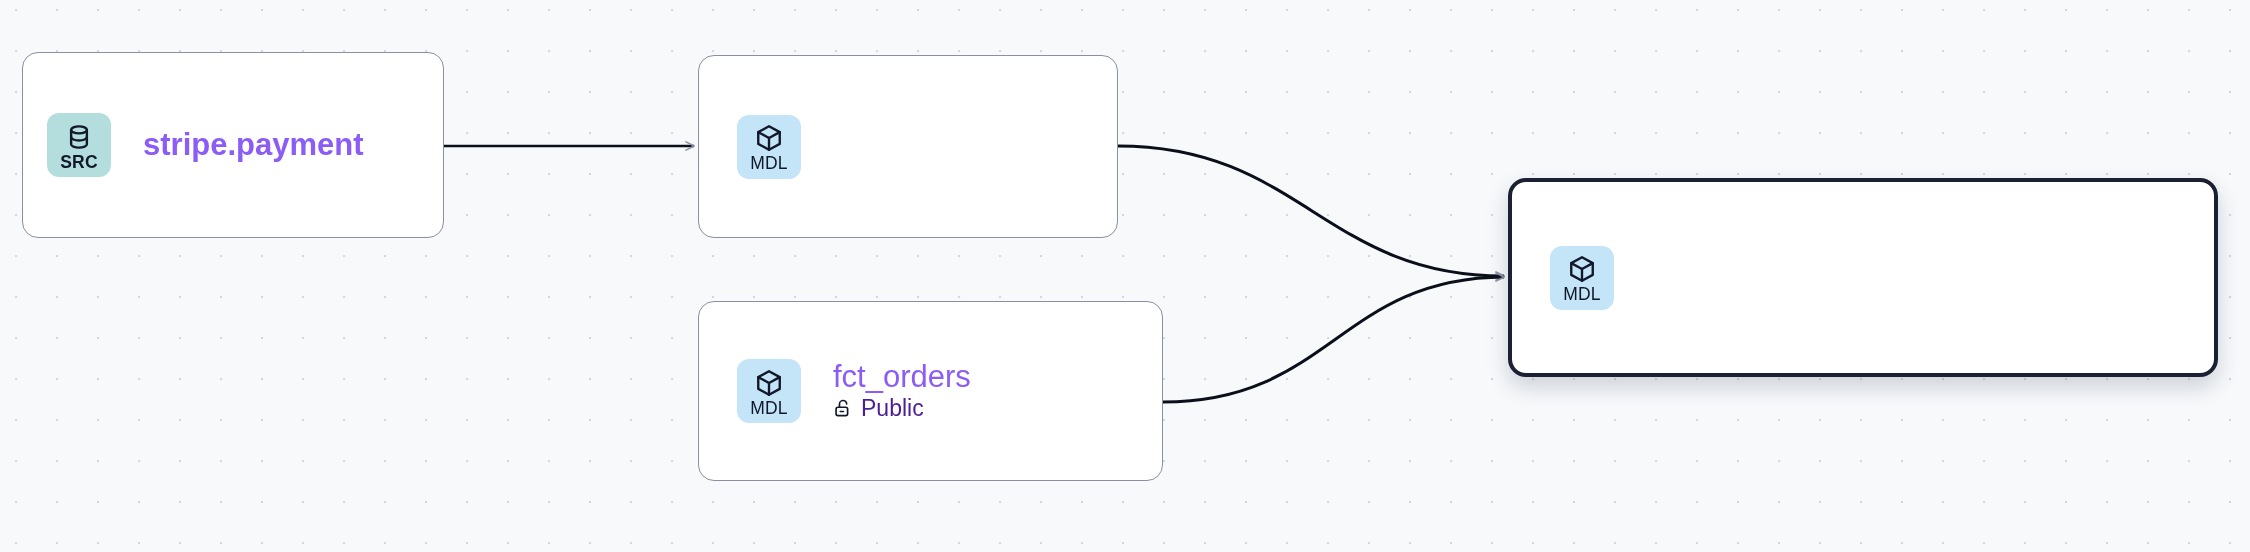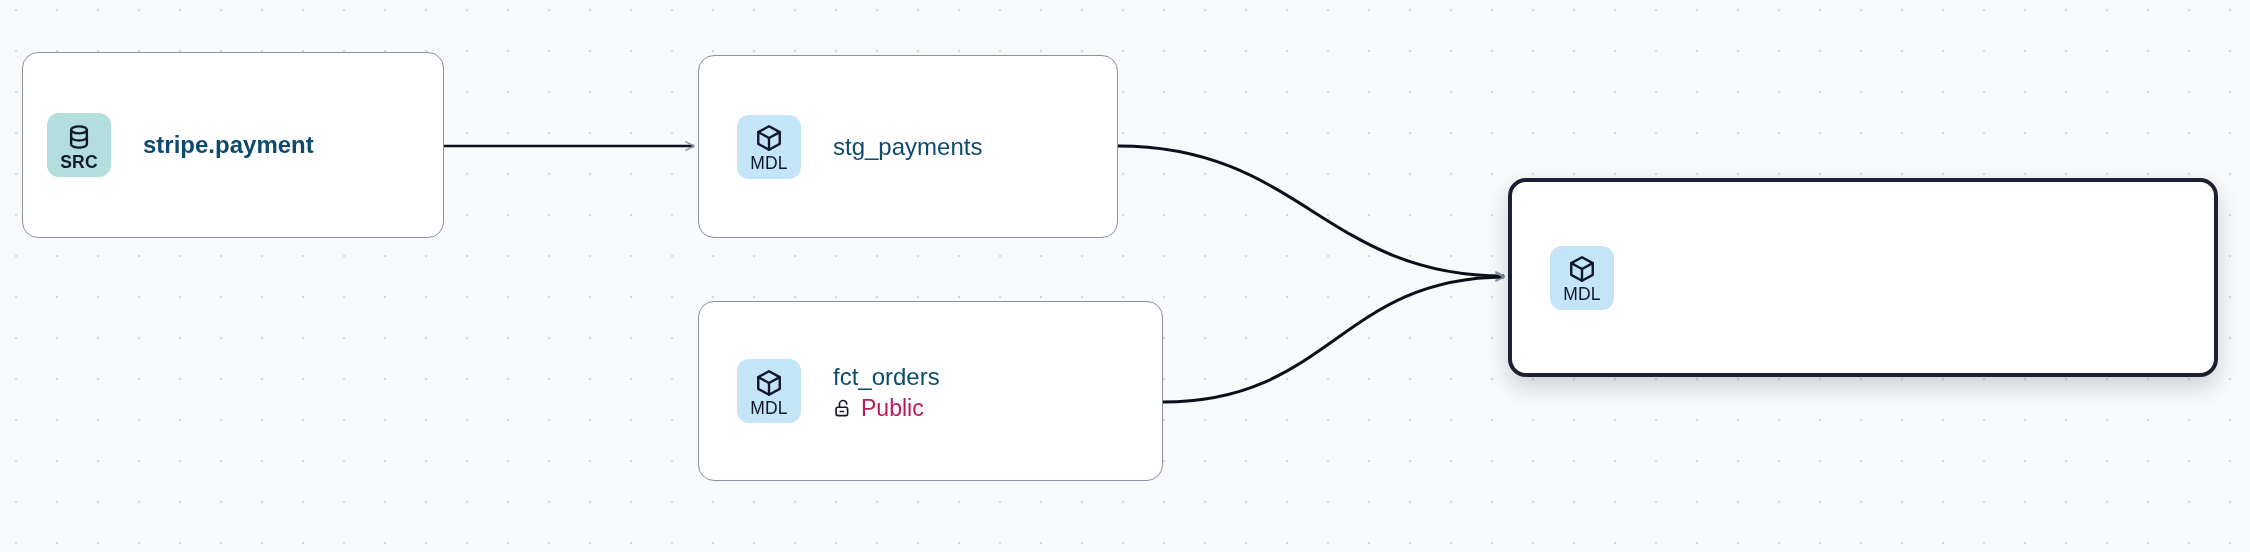--- a/index.html
+++ b/index.html
@@ -70,33 +70,33 @@
     font-family: "Liberation Sans", sans-serif;
   }
 
   .node-text {
     display: flex;
     flex-direction: column;
     justify-content: center;
     gap: 2px;
   }
   .node-title {
-    font-size: 24px;
+    font-size: 31px;
     line-height: 32px;
-    color: #0c4a6e;
+    color: #8b5cf6;
     white-space: nowrap;
     font-family: "Liberation Sans", sans-serif;
   }
   .node-sub {
     display: flex;
     align-items: center;
     gap: 7px;
     font-size: 23px;
     line-height: 27px;
-    color: #be185d;
+    color: #4c1d95;
     white-space: nowrap;
   }
   .node-sub .lock {
     line-height: 0;
     display: block;
   }
 
   
   #node-source      { left: 22px;   top: 52px;  width: 422px; height: 186px; padding-left: 24px; gap: 32px; font-weight: bold; }
   #node-staging     { left: 698px;  top: 55px;  width: 420px; height: 183px; padding-left: 38px; gap: 32px; }
@@ -142,23 +142,20 @@
     <div class="badge mdl">
       <span class="glyph">
         <svg width="30" height="30" viewBox="0 0 24 24" fill="none" stroke="#11182a" stroke-width="1.9" stroke-linecap="round" stroke-linejoin="round">
           <path d="M12,2.6 L20.6,7.3 L20.6,16.7 L12,21.4 L3.4,16.7 L3.4,7.3 Z"></path>
           <path d="M3.4,7.3 L12,12 L20.6,7.3"></path>
           <path d="M12,12 L12,21.4"></path>
         </svg>
       </span>
       <span class="kind">MDL</span>
     </div>
-    <div class="node-text">
-      <div class="node-title">stg_payments</div>
-    </div>
   </div>
 
   <div class="node" id="node-fct">
     <div class="badge mdl">
       <span class="glyph">
         <svg width="30" height="30" viewBox="0 0 24 24" fill="none" stroke="#11182a" stroke-width="1.9" stroke-linecap="round" stroke-linejoin="round">
           <path d="M12,2.6 L20.6,7.3 L20.6,16.7 L12,21.4 L3.4,16.7 L3.4,7.3 Z"></path>
           <path d="M3.4,7.3 L12,12 L20.6,7.3"></path>
           <path d="M12,12 L12,21.4"></path>
         </svg>

